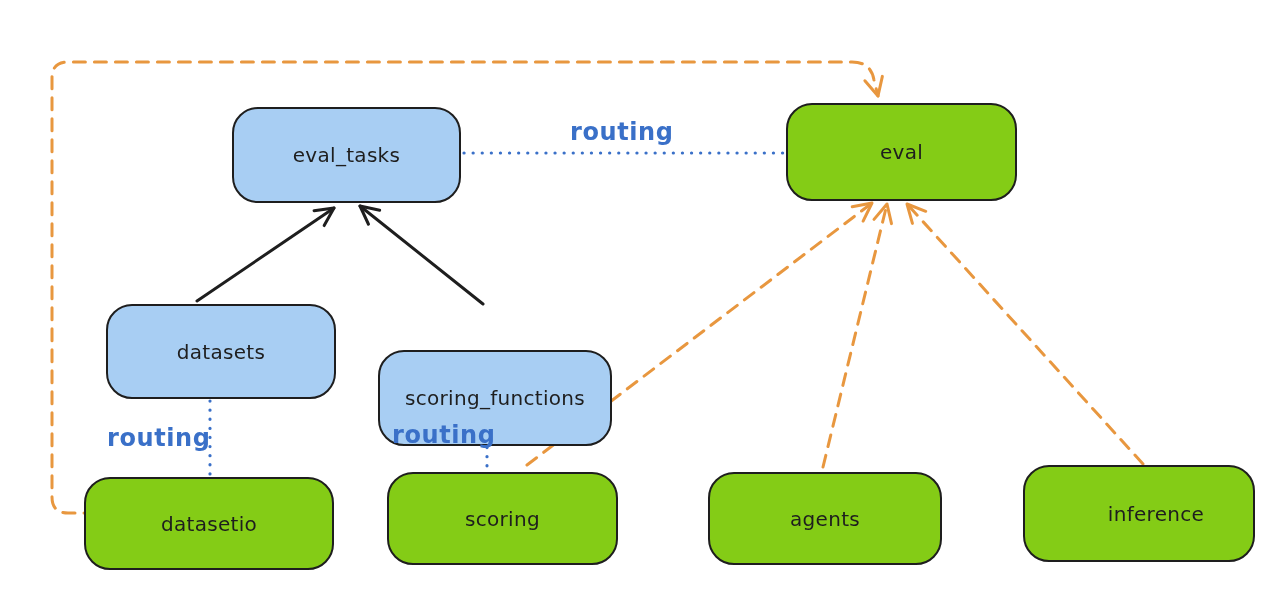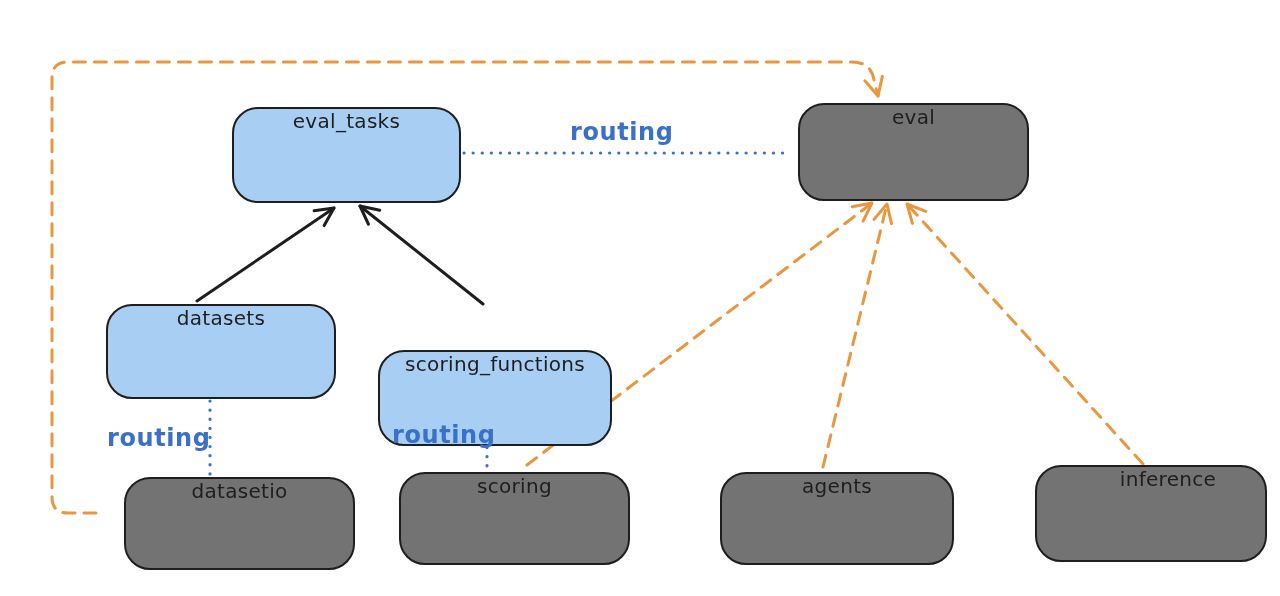--- a/index.html
+++ b/index.html
@@ -22,28 +22,28 @@
     width: 1280px;
     height: 596px;
     pointer-events: none;
   }
   .node {
     position: absolute;
     box-sizing: border-box;
     border: 2.5px solid #1e1e1e;
     border-radius: 26px;
     display: flex;
-    align-items: flex-start;
+    align-items: center;
     justify-content: center;
     font-size: 20px;
     color: #1e1e1e;
     letter-spacing: 0.3px;
   }
   .node-blue { background: #a8cef3; }
-  .node-green { background: #737373; margin-left: 12px; }
+  .node-green { background: #84cc16; }
   .edge-label {
     position: absolute;
     color: #3a70c8;
     font-size: 24px;
     font-weight: 600;
     letter-spacing: 0.6px;
     text-align: center;
     white-space: nowrap;
   }
 </style>
@@ -84,21 +84,21 @@
   </div>
 
   <div class="node node-blue" style="left:106px; top:304px; width:230px; height:95px;">
     <span>datasets</span>
   </div>
 
   <div class="node node-blue" style="left:378px; top:304px; width:234px; height:96px;margin-top:46px;">
     <span>scoring_functions</span>
   </div>
 
-  <div class="node node-green" style="left:112px; top:477px; width:231px; height:93px;">
+  <div class="node node-green" style="left:84px; top:477px; width:250px; height:93px;">
     <span>datasetio</span>
   </div>
 
   <div class="node node-green" style="left:387px; top:472px; width:231px; height:93px;">
     <span>scoring</span>
   </div>
 
   <div class="node node-green" style="left:708px; top:472px; width:234px; height:93px;">
     <span>agents</span>
   </div>

